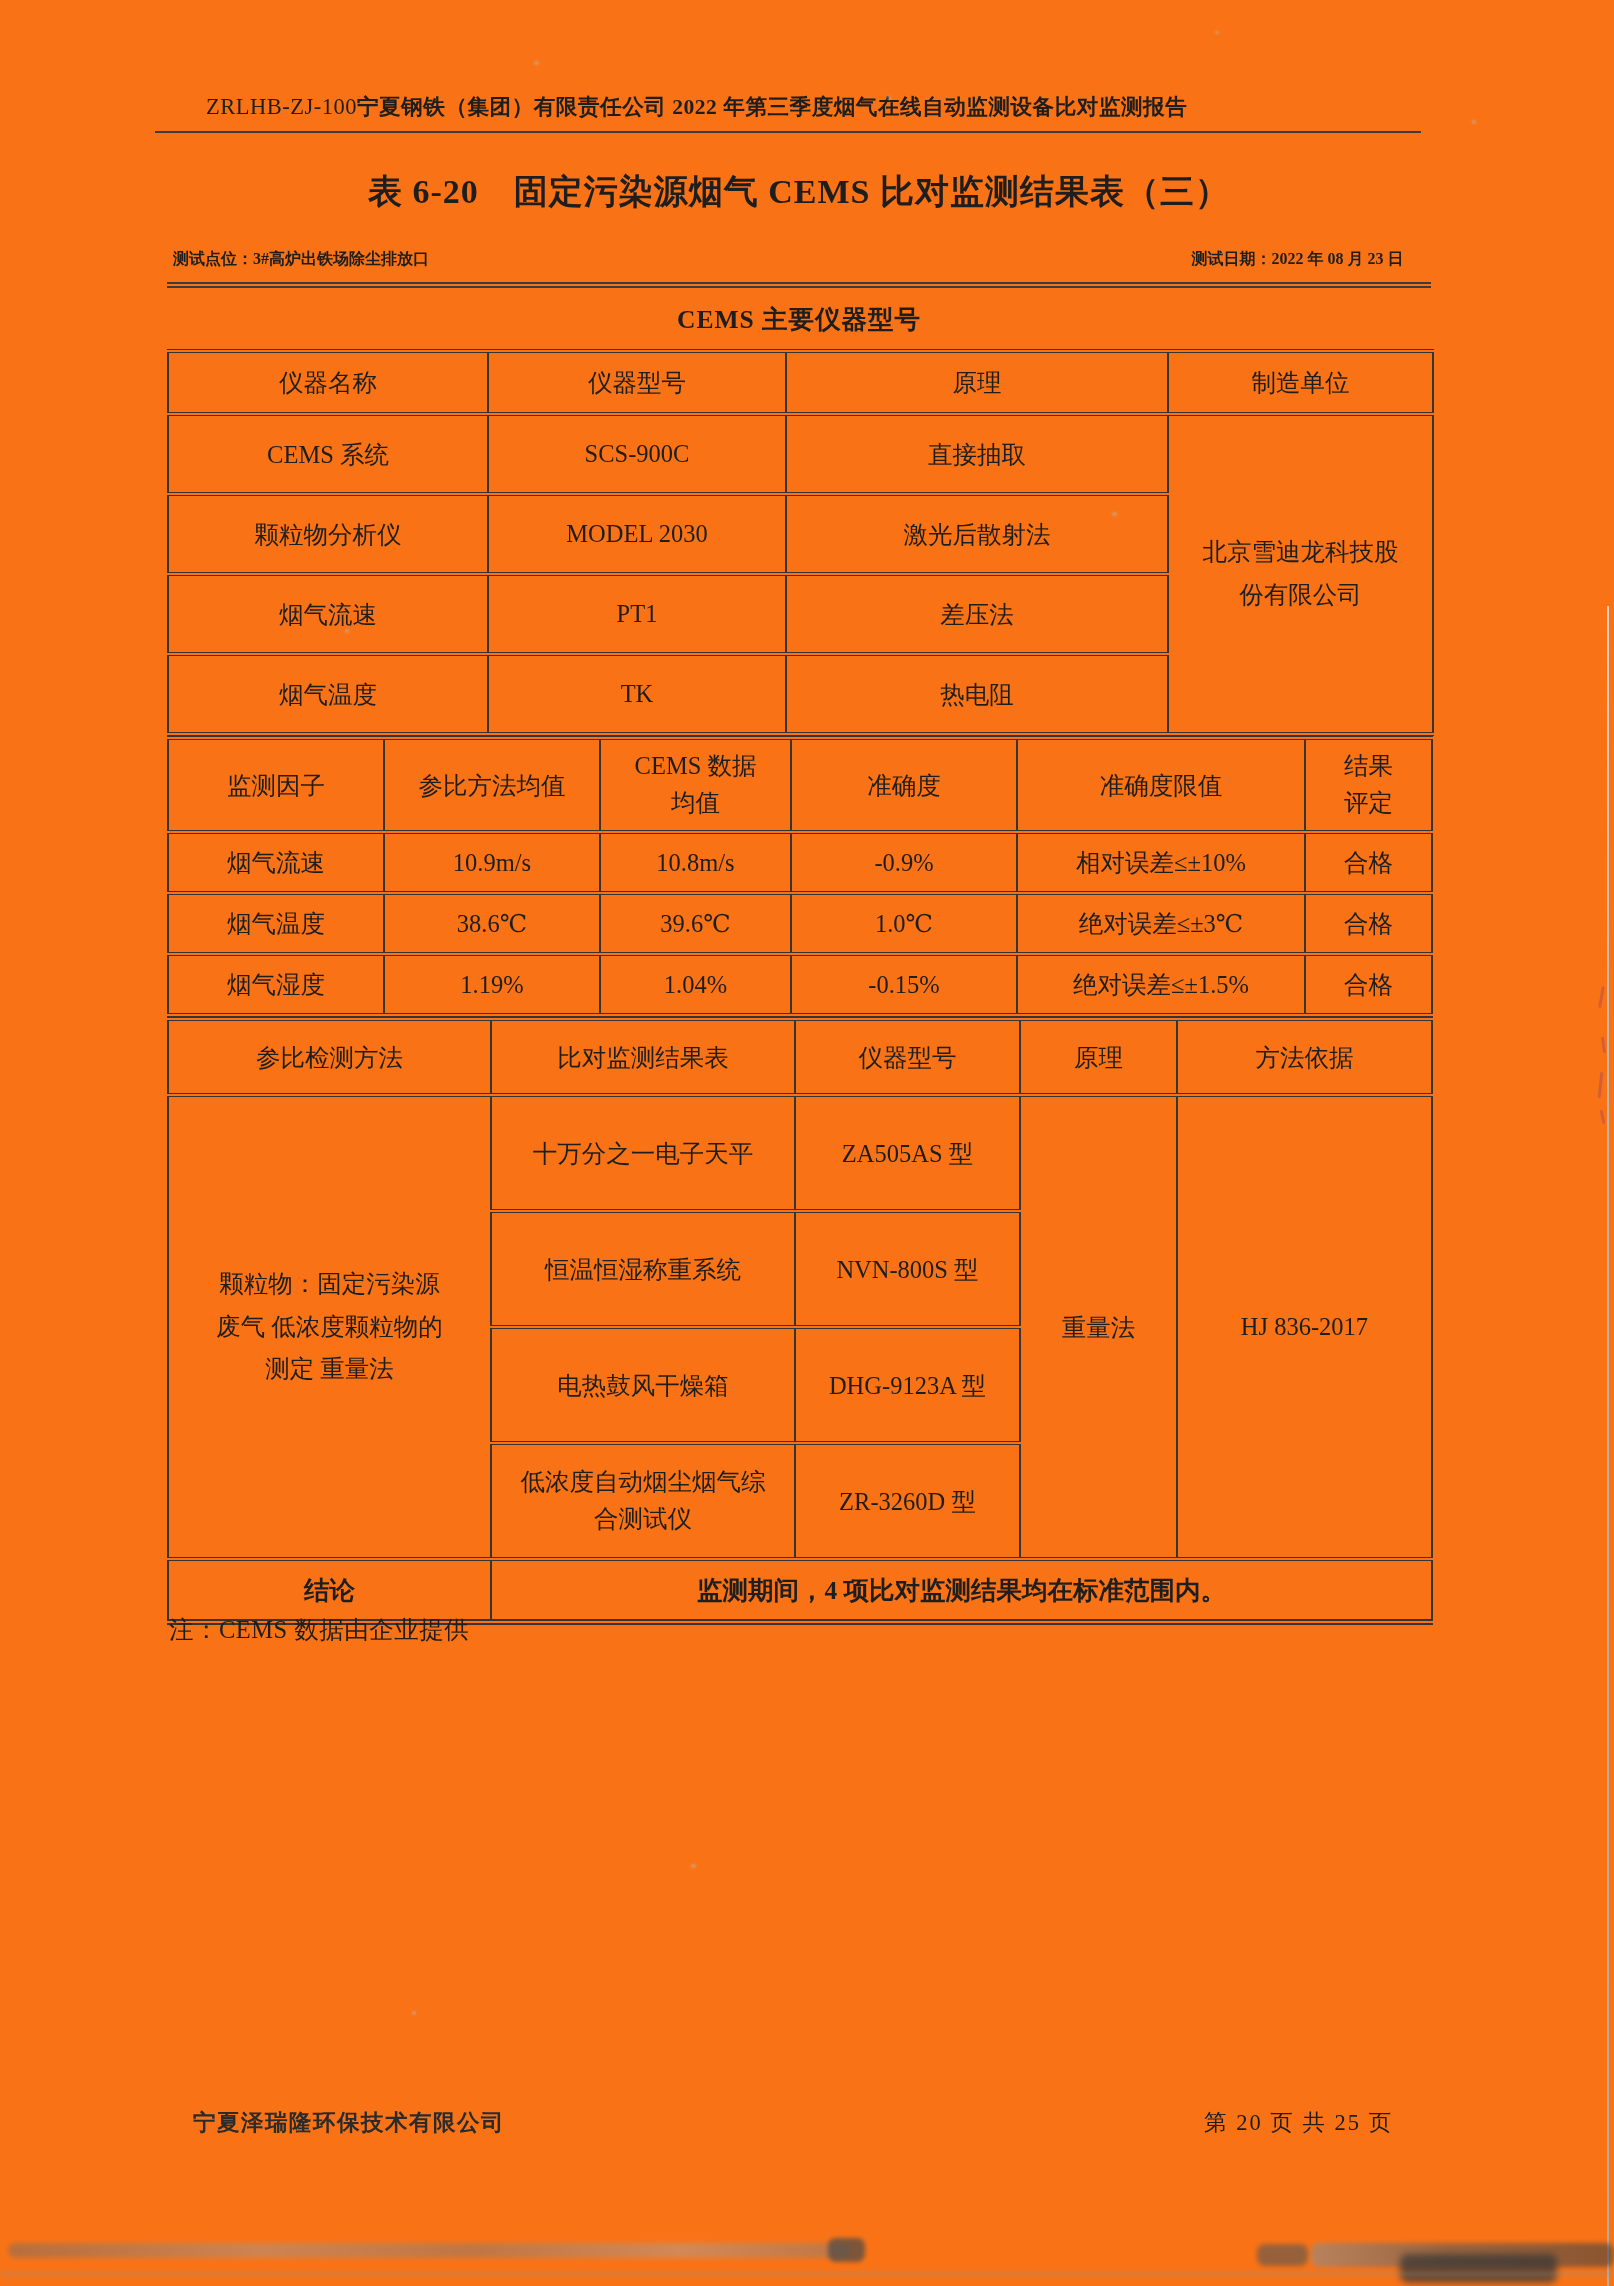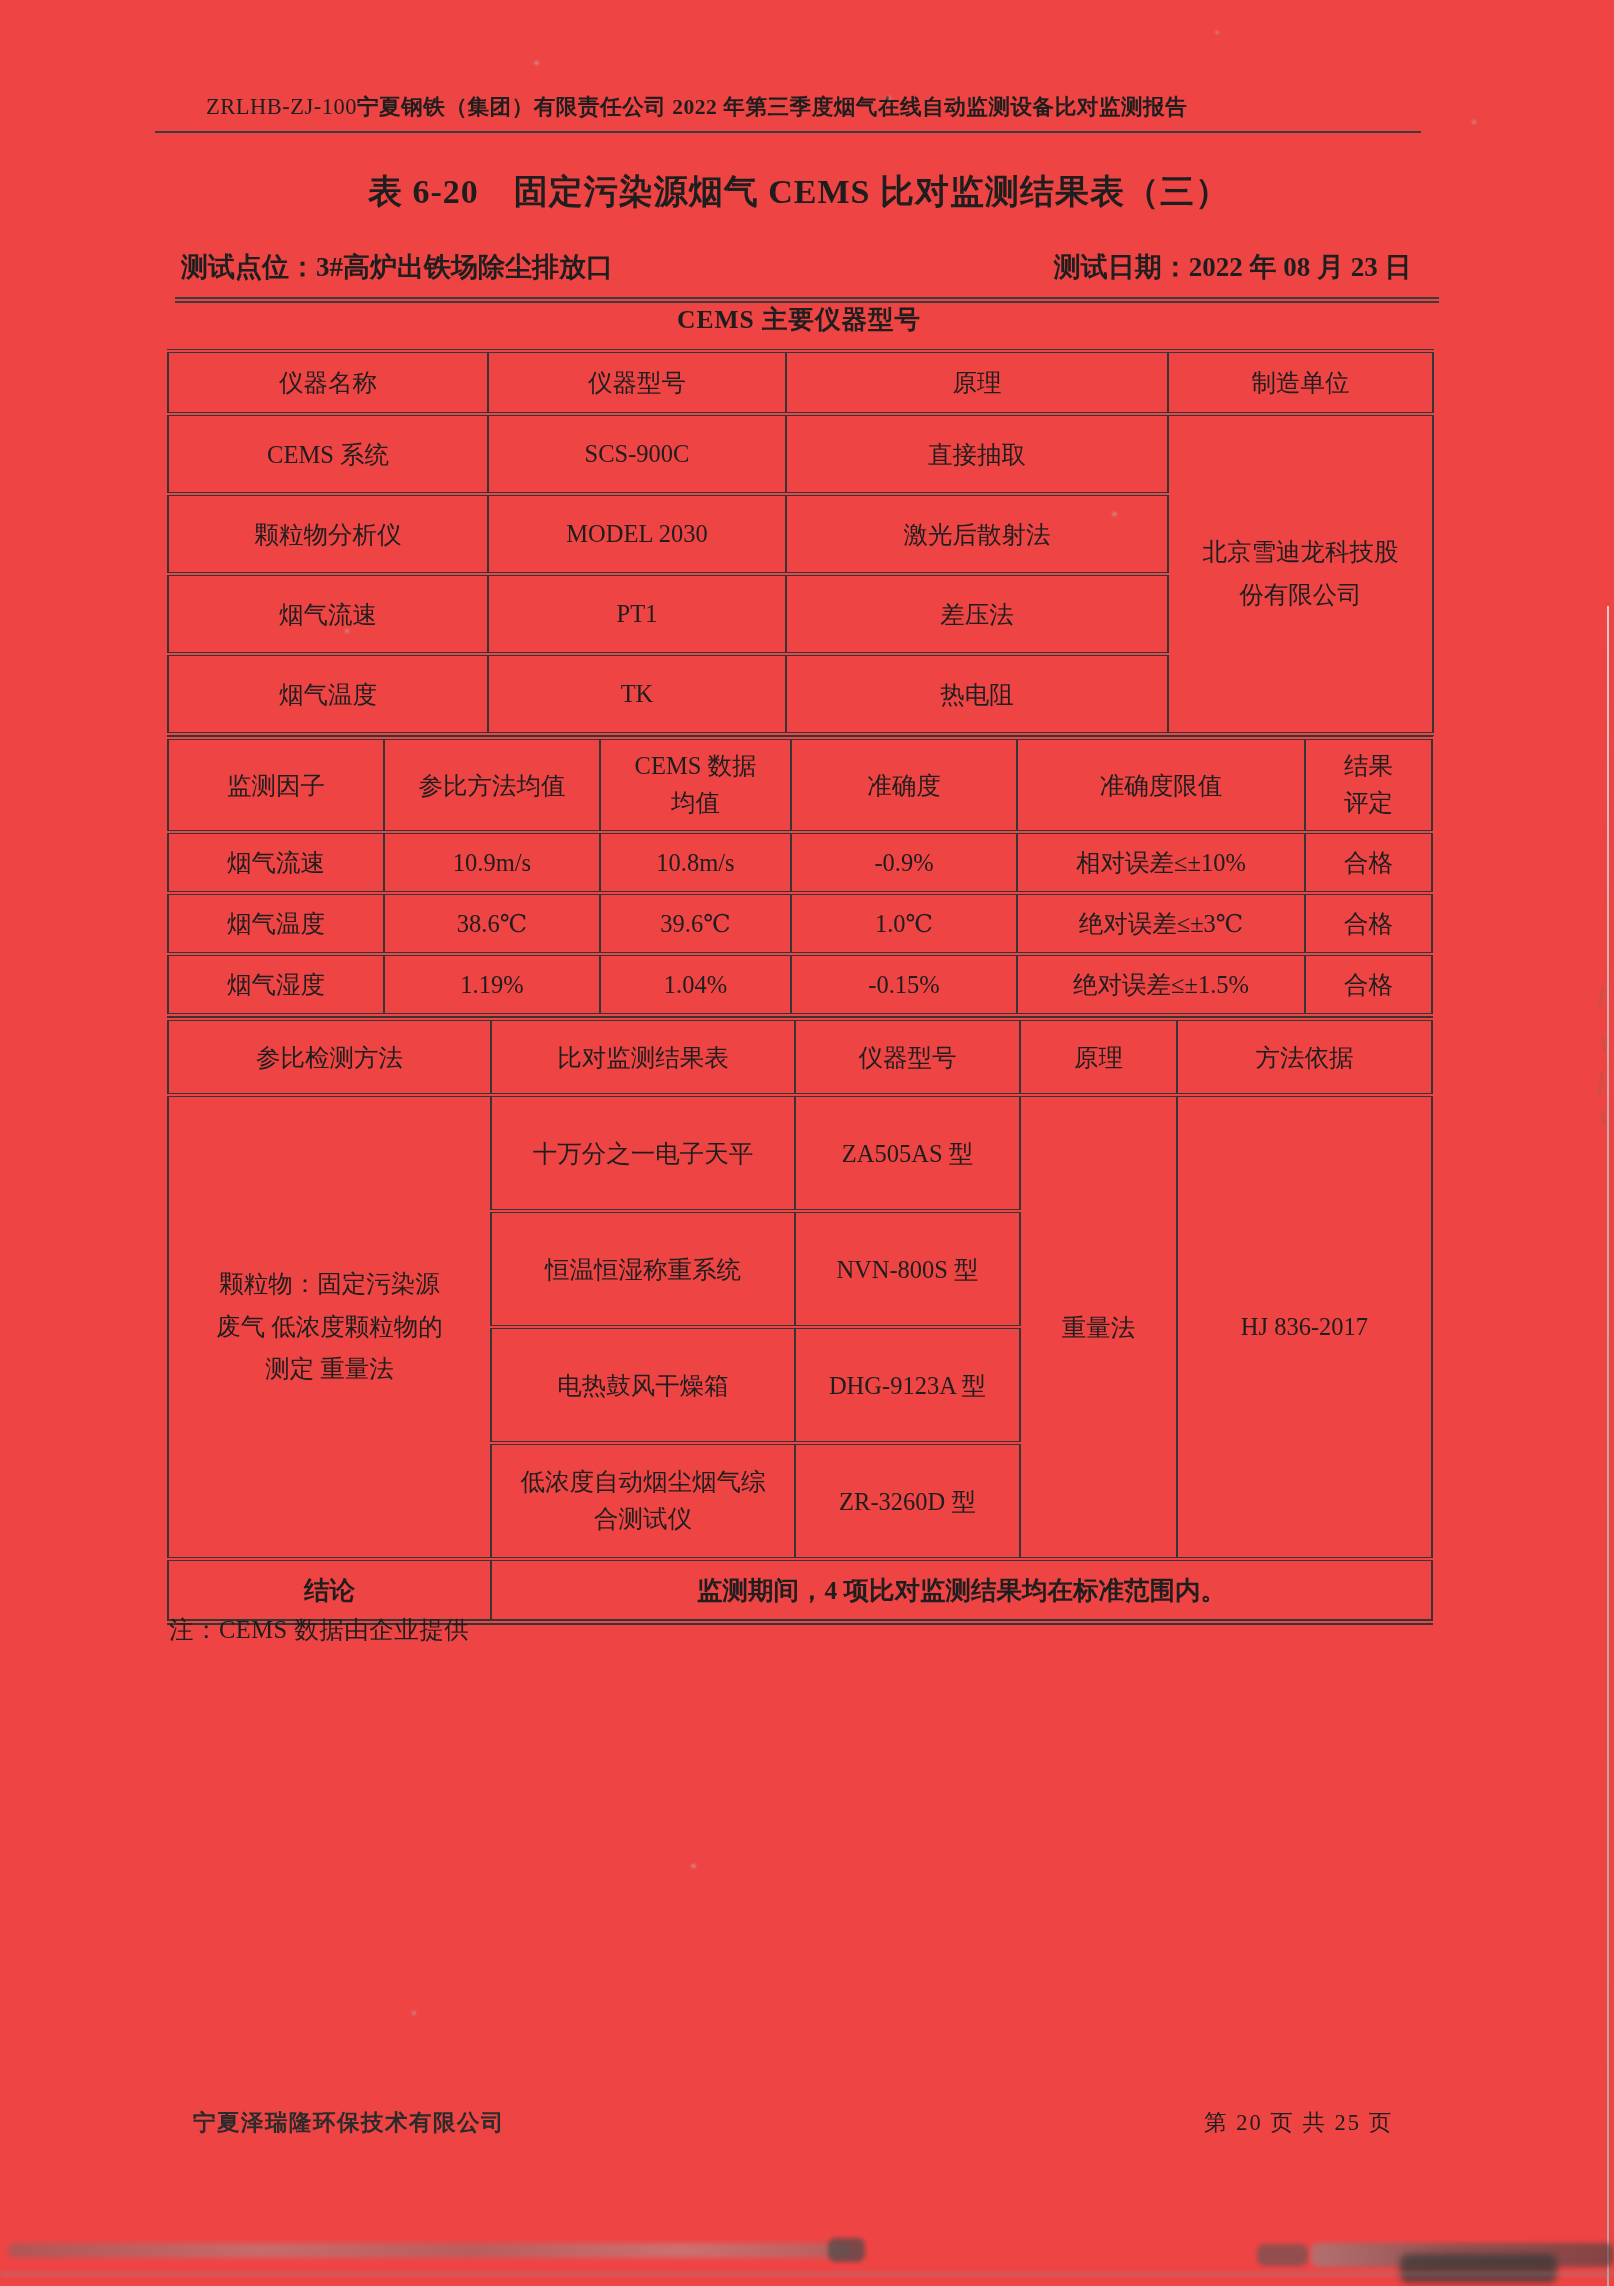--- a/index.html
+++ b/index.html
@@ -1,39 +1,38 @@
 <!DOCTYPE html>
 <html><head>
 <meta charset="utf-8">
 <style>
   html,body{margin:0;padding:0;background:#d9d9d9;}
   .page{
     position:relative;width:1614px;height:2287px;margin:0 auto;
-    background:#ef4444;overflow:hidden;color:#1e1e1e;
+    background:#f97316;overflow:hidden;color:#1e1e1e;
     font-family:"Liberation Serif","DejaVu Serif",serif;
   }
   
   .doc-header{
     position:absolute;left:155px;top:92px;width:1266px;
     display:flex;align-items:baseline;border-bottom:2.9px solid #3c3c3c;padding-bottom:9.8px;
   }
   .doc-code{margin-left:51px;font-size:22.5px;white-space:nowrap;letter-spacing:0.5px;}
   .doc-header-title{flex:1;text-align:left;font-size:21.6px;white-space:nowrap;letter-spacing:0.5px;font-weight:bold;}
   
   .main-title{
     position:absolute;left:167px;top:169px;width:1264px;text-align:center;
     font-size:34px;font-weight:700;letter-spacing:1px;
   }
   
   .meta-row{
     position:absolute;left:167px;top:249px;width:1264px;box-sizing:border-box;
     display:flex;justify-content:space-between;align-items:flex-end;
-    font-size:27px;font-weight:700;padding:0 27.4px 11.8px 5.9px;
+    font-size:16px;font-weight:700;padding:0 27.4px 11.8px 5.9px;
     border-bottom:6.9px double #3c3c3c;
-    margin-left:8px;
   }
   
   .table-caption{
     position:absolute;left:167px;top:302px;width:1264px;text-align:center;
     font-size:25.5px;font-weight:600;letter-spacing:1px;
   }
   
   .tables{position:absolute;left:167px;top:349px;width:1264px;}
   table{border-collapse:collapse;table-layout:fixed;width:1264px;}
   td{

